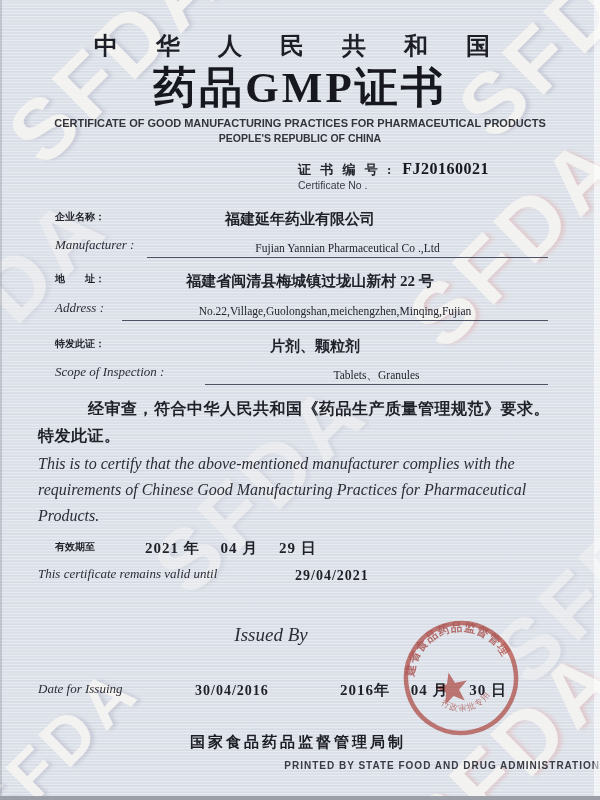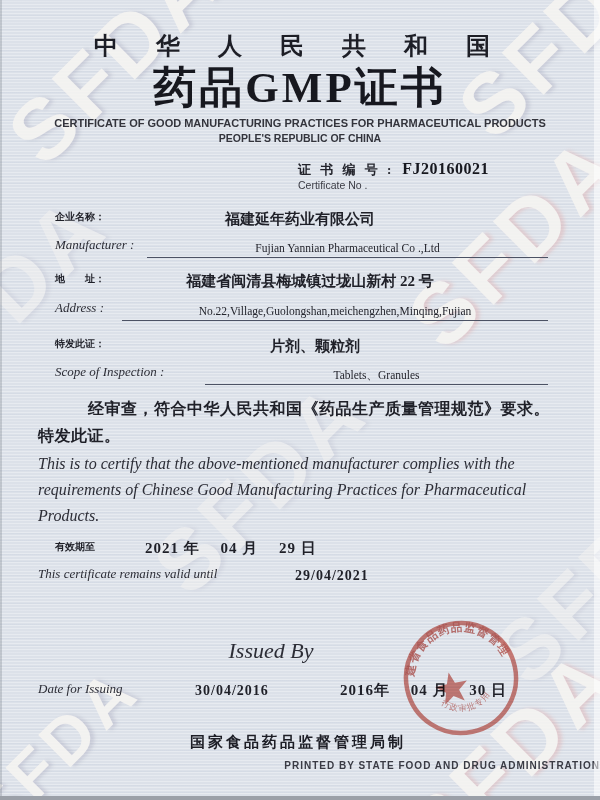--- a/index.html
+++ b/index.html
@@ -99,21 +99,21 @@
 
   <div class="abs stmt-zh" style="left:88px;top:399px;">经审查，符合中华人民共和国《药品生产质量管理规范》要求。</div>
   <div class="abs stmt-zh" style="left:38px;top:426px;">特发此证。</div>
   <div class="abs stmt-en" style="left:38px;top:451px;right:22px;">This is to certify that the above-mentioned manufacturer complies with the requirements of Chinese Good Manufacturing Practices for Pharmaceutical Products.</div>
 
   <div class="abs lbl-zh" style="left:55px;top:540px;">有效期至</div>
   <div class="abs date-serif" style="left:145px;top:539px;">2021 年　 04 月　 29 日</div>
   <div class="abs lbl-en" style="left:38px;top:566px;">This certificate remains valid until</div>
   <div class="abs date-serif" style="left:295px;top:568px;font-size:14px;">29/04/2021</div>
 
-  <div class="abs" style="left:0;right:58px;top:638px;text-align:center;font-style:italic;font-size:22px;color:#2c2d36;">Issued By</div>
+  <div class="abs" style="left:0;right:58px;top:624px;text-align:center;font-style:italic;font-size:19px;color:#2c2d36;">Issued By</div>
 
   <div class="abs lbl-en" style="left:38px;top:681px;">Date for Issuing</div>
   <div class="abs date-serif" style="left:195px;top:683px;font-size:14px;">30/04/2016</div>
   <div class="abs date-serif" style="left:340px;top:681px;">2016年　 04 月　 30 日</div>
 
   <div class="abs footer-zh">国家食品药品监督管理局制</div>
   <div class="abs footer-en">PRINTED BY STATE FOOD AND DRUG ADMINISTRATION</div>
 
   <svg class="seal" width="140" height="140" viewBox="0 0 140 140">
     <defs>

